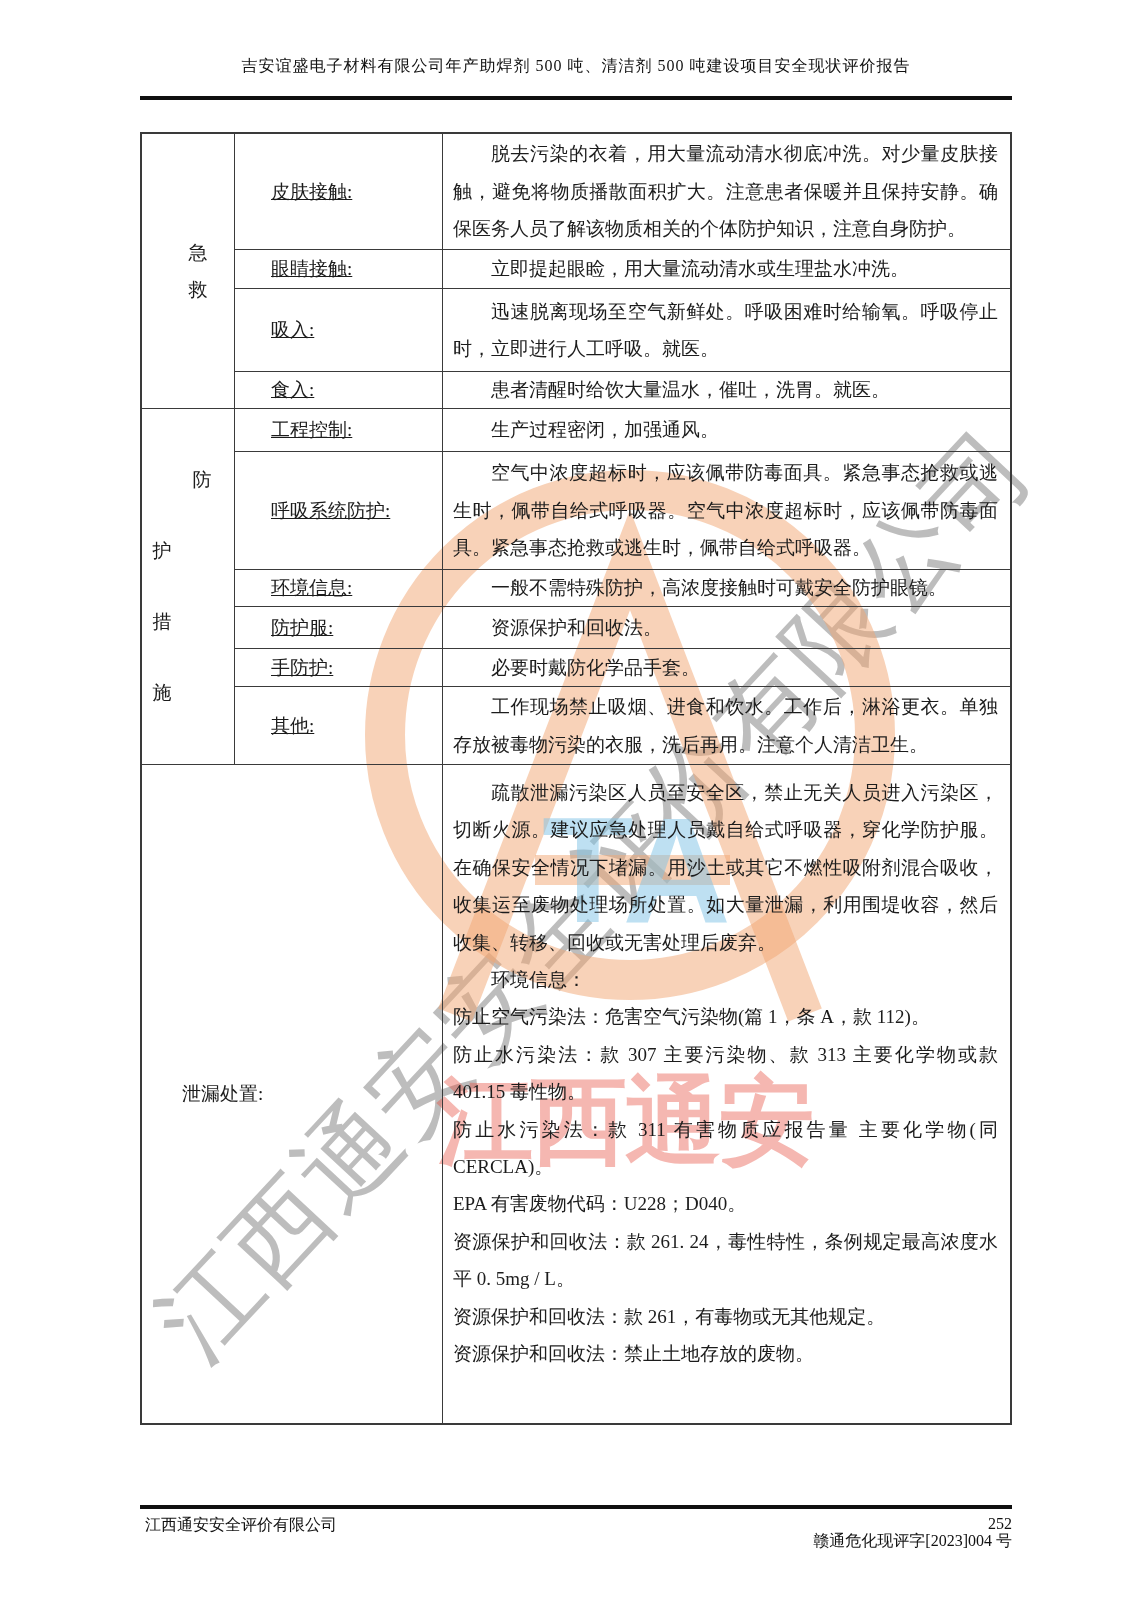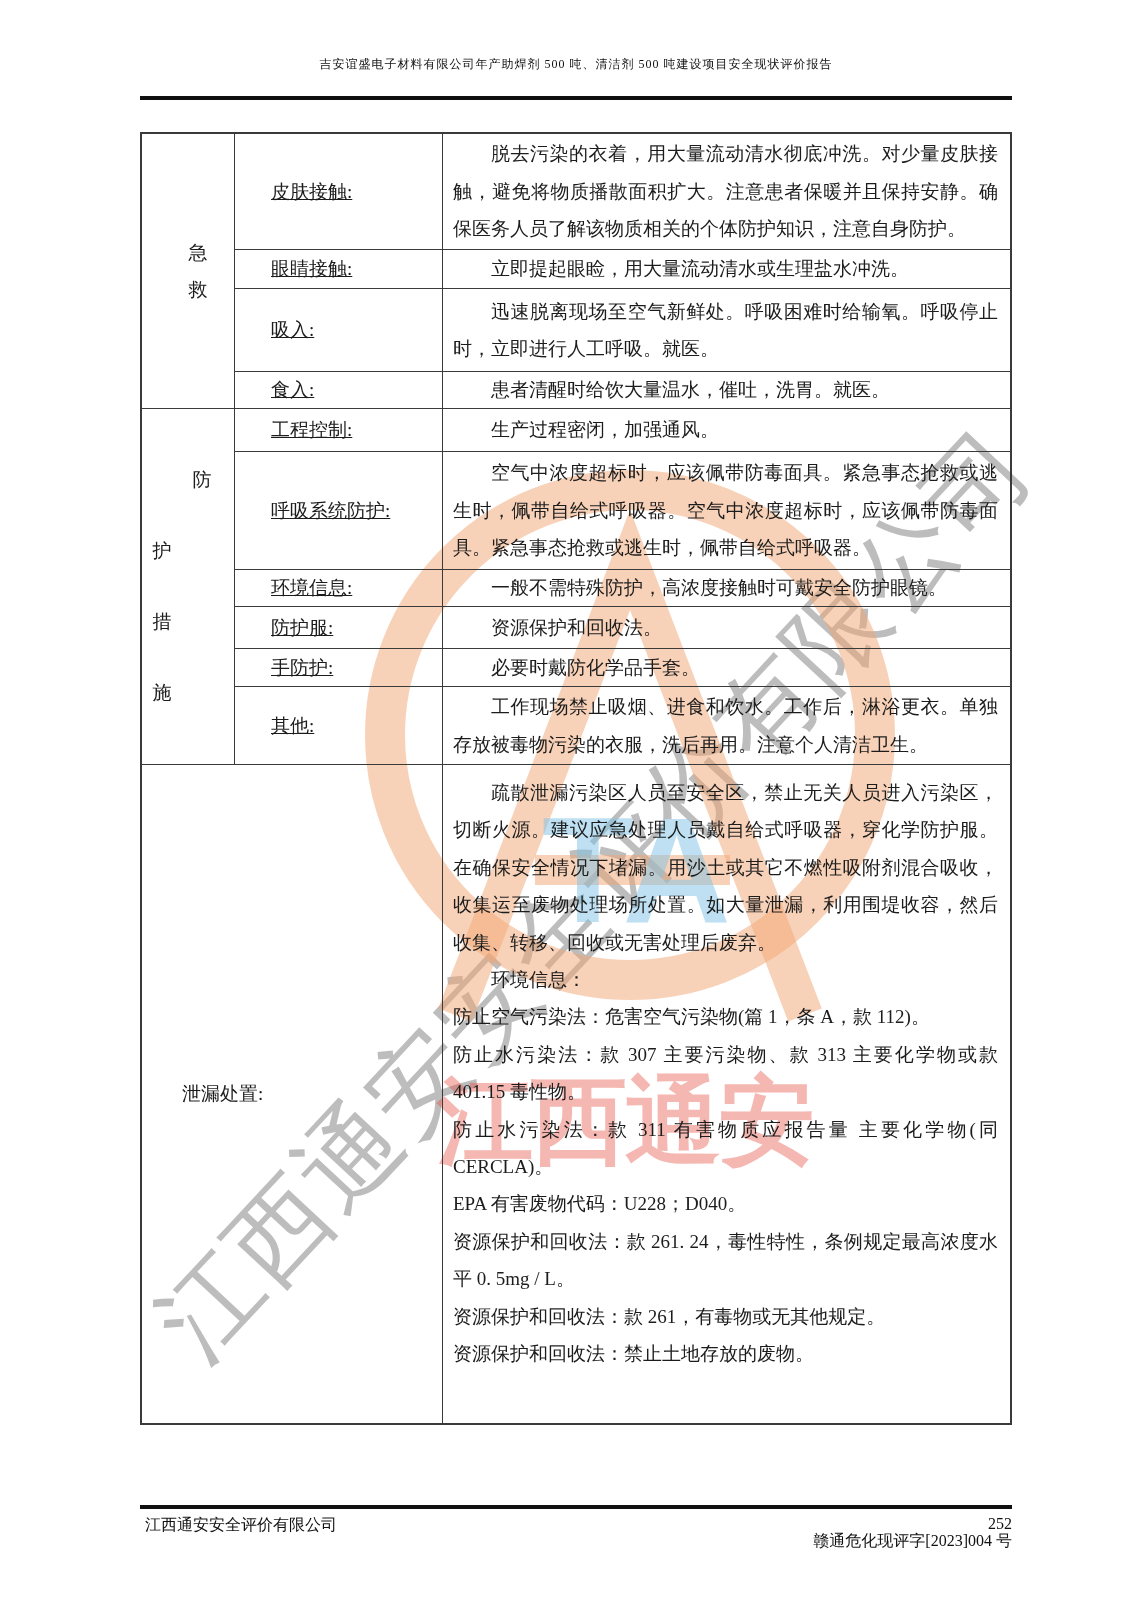--- a/index.html
+++ b/index.html
@@ -20,21 +20,21 @@
     position:absolute;left:406px;top:1058px;
     font-size:96px;font-weight:700;letter-spacing:-2px;white-space:nowrap;
     color:rgba(231,76,60,0.40);
     font-family:Liberation Serif, serif;
     margin-left:31px;
   }
   .wm-logo{position:absolute;left:330px;top:430px;}
   
   .header-title{
     position:absolute;left:140px;top:56px;width:872px;text-align:center;
-    font-size:12px;letter-spacing:1px;color:#111;z-index:2;
+    font-size:16px;letter-spacing:1px;color:#111;z-index:2;
   }
   .rule{position:absolute;left:140px;width:872px;height:4px;background:#101010;z-index:2;}
   .rule-top{top:96px;}
   .rule-bottom{top:1505px;}
   
   .report-table{
     position:absolute;left:140px;top:132px;width:872px;height:1293px;z-index:1;
     display:grid;box-sizing:border-box;
     grid-template-columns:93px 208px 1fr;
     grid-template-rows:116px 39px 83px 37px 43px 118px 37px 42px 38px 78px 1fr;

